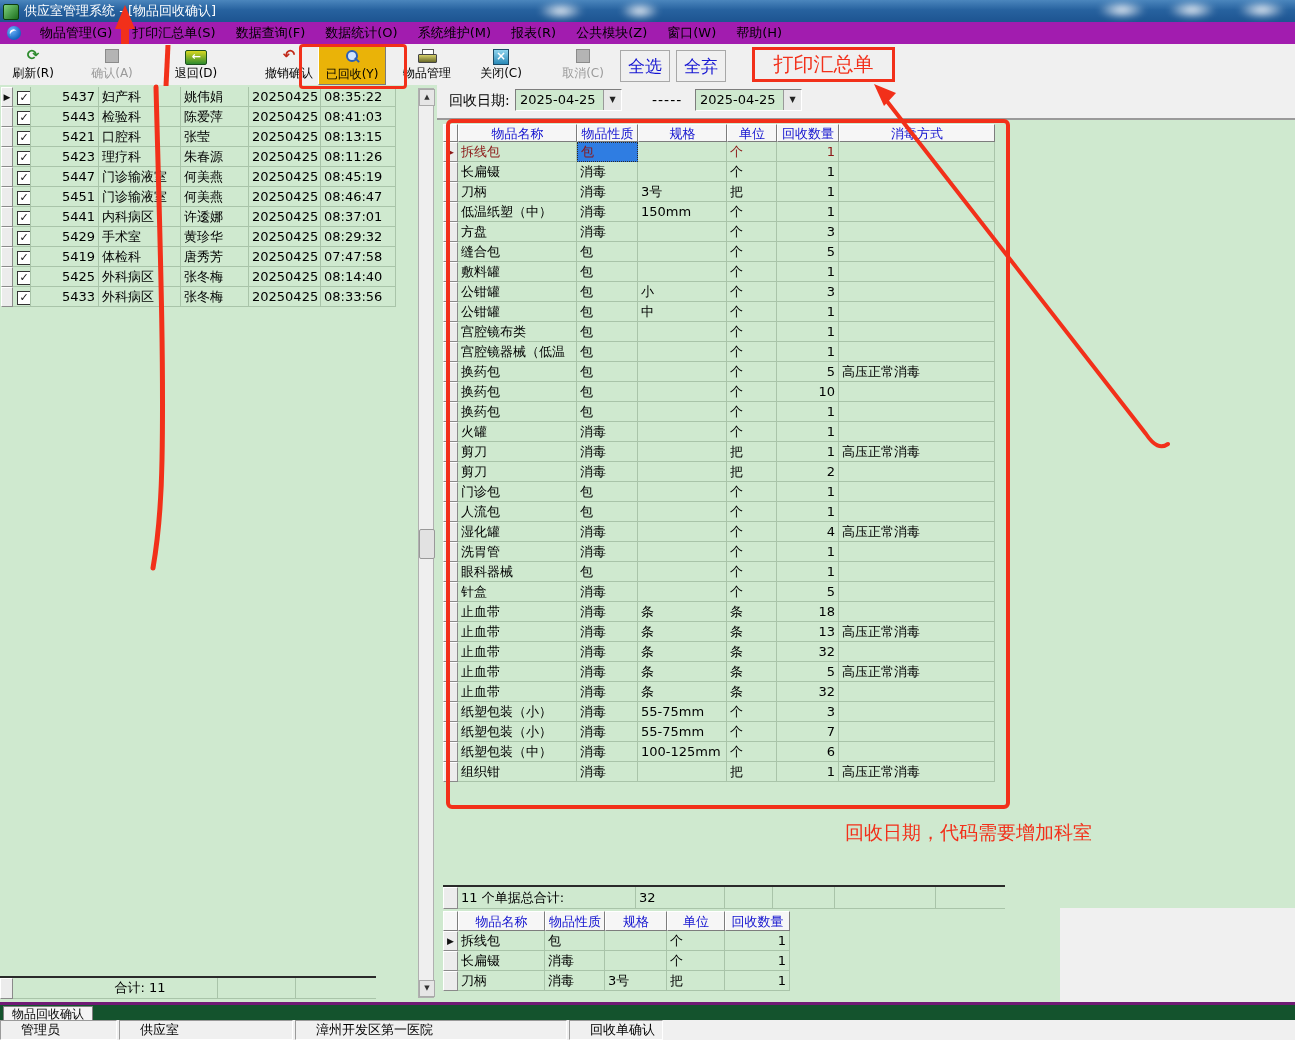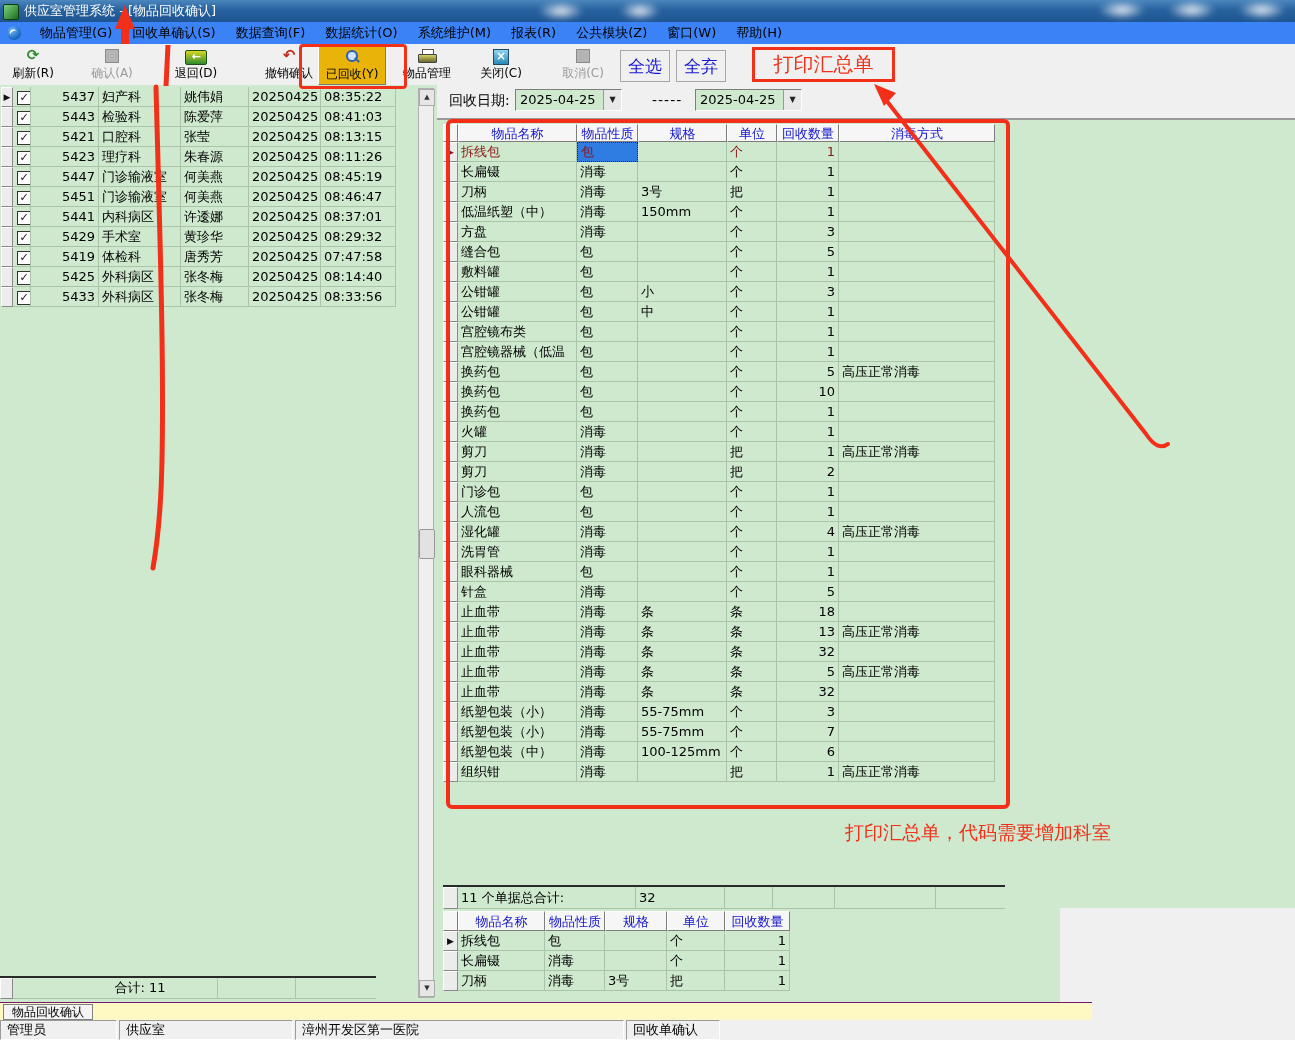--- a/index.html
+++ b/index.html
@@ -12,21 +12,21 @@
     background:linear-gradient(#4b86bd,#27629f 45%,#1d5491);color:#fff;
     font-size:13px;line-height:22px;white-space:nowrap}
   #title-icon{position:absolute;left:3px;top:4px;width:14px;height:14px;
     background:linear-gradient(135deg,#7fd37f,#1c6e1c);border:1px solid #0c3c0c;border-radius:2px}
   #title-text{position:absolute;left:24px;top:0}
   .blob{position:absolute;height:18px;border-radius:50%;
     background:radial-gradient(closest-side,rgba(255,255,255,.95),rgba(255,255,255,0));
     filter:blur(3px)}
 
   
-  #menubar{left:0;top:22px;width:1295px;height:22px;background:#3b82f6;
+  #menubar{left:0;top:22px;width:1295px;height:22px;background:#a21caf;
     border-bottom:1px solid #d6d6d6;font-size:13px;line-height:22px;display:flex;align-items:center}
   #app-logo{width:18px;height:16px;margin:0 6px 0 6px;position:relative}
   #app-logo:before{content:"";position:absolute;left:1px;top:1px;width:14px;height:14px;border-radius:50%;
     background:radial-gradient(circle at 35% 30%,#6fb6ff,#1565c0 70%);}
   #app-logo:after{content:"";position:absolute;left:4px;top:4px;width:8px;height:8px;border-radius:50%;
     border-top:2px solid #fff;transform:rotate(-30deg)}
   .menu-item{padding:0 10px;white-space:nowrap}
 
   
   #toolbar{left:0;top:44px;width:1295px;height:41px;background:#f0f0f0;border-bottom:1px solid #9a9a9a}
@@ -98,26 +98,26 @@
   
   #date-label{left:449px;top:92px;font-size:14px}
   .combo{position:absolute;top:89px;width:107px;height:22px;border:1px solid;border-color:#7d7d7d #fff #fff #7d7d7d;
     background:#cfe9cf;box-sizing:border-box;font-size:13px;line-height:20px}
   .combo .cval{position:absolute;left:4px;top:0}
   .combo .cbtn{position:absolute;right:0;top:0;width:17px;height:20px;background:#e8e8e8;
     border-left:1px solid #999;text-align:center;font-size:8px;line-height:19px;color:#222}
   #date-sep{left:652px;top:92px;font-size:14px;letter-spacing:1px}
 
   
-  #tabstrip{left:0;top:1002px;width:1092px;height:18px;background:#fef9c3;border-top:1px solid #701a75}
+  #tabstrip{left:0;top:1002px;width:1295px;height:18px;background:#14532d;border-top:3px solid #701a75}
   #tab-active{position:absolute;left:3px;top:1px;width:90px;height:16px;background:#f4f4f4;
     border:1px solid #808080;box-sizing:border-box;text-align:center;font-size:12px;line-height:14px}
   #statusbar{left:0;top:1020px;width:1295px;height:20px;background:#f0f0f0;display:flex;gap:2px}
   .scell{box-sizing:border-box;height:20px;border:1px solid;border-color:#9a9a9a #fff #fff #9a9a9a;
-    font-size:13px;line-height:18px;padding-left:6px;white-space:nowrap;overflow:hidden}
+    font-size:13px;line-height:18px;padding-left:20px;white-space:nowrap;overflow:hidden}
 
   
   .ink{color:#f2301a}
   #ann-toolbar-box{left:299px;top:44px;width:102px;height:39px;border:3px solid #f2301a;border-radius:4px;
     pointer-events:none;z-index:40}
   #ann-print-box{left:752px;top:47px;width:137px;height:29px;border:3px solid #f2301a;z-index:40;
     text-align:center;font-size:20px;line-height:29px}
   #ann-grid-box{left:446px;top:119px;width:556px;height:682px;border:4px solid #f2301a;border-radius:6px;
     pointer-events:none;z-index:40}
   #ann-note{left:845px;top:818px;width:445px;font-size:19px;line-height:29px;z-index:40}
@@ -132,21 +132,21 @@
   <span class="blob" style="left:538px;top:2px;width:46px"></span>
   <span class="blob" style="left:620px;top:2px;width:40px"></span>
   <span class="blob" style="left:1098px;top:1px;width:48px"></span>
   <span class="blob" style="left:1168px;top:1px;width:48px"></span>
   <span class="blob" style="left:1238px;top:1px;width:48px"></span>
 </div>
 
 <div class="abs" id="menubar">
   <span id="app-logo"></span>
   <span class="menu-item">物品管理(G)</span>
-  <span class="menu-item">回收单确认(S)</span>
+  <span class="menu-item">打印汇总单(S)</span>
   <span class="menu-item">数据查询(F)</span>
   <span class="menu-item">数据统计(O)</span>
   <span class="menu-item">系统维护(M)</span>
   <span class="menu-item">报表(R)</span>
   <span class="menu-item">公共模块(Z)</span>
   <span class="menu-item">窗口(W)</span>
   <span class="menu-item">帮助(H)</span>
 </div>
 
 <div class="abs" id="toolbar">
@@ -661,29 +661,29 @@
   <div class="sarrow" style="bottom:0">▼</div>
 </div>
 
 <div class="abs" id="tabstrip">
   <div id="tab-active">物品回收确认</div>
 </div>
 
 <div class="abs" id="statusbar">
   <div class="scell" style="width:117px">管理员</div>
   <div class="scell" style="width:174px">供应室</div>
-  <div class="scell" style="width:329px">漳州开发区第一医院</div>
+  <div class="scell" style="width:272px">漳州开发区第一医院</div>
   <div class="scell" style="width:94px">回收单确认</div>
 </div>
 
 <div class="abs ink" id="ann-toolbar-box" style="color: rgb(242, 48, 26);"></div>
 <div class="abs ink" id="ann-print-box" style="color: rgb(242, 48, 26);">打印汇总单</div>
 <div class="abs ink" id="ann-grid-box" style="color: rgb(242, 48, 26);"></div>
 <div class="abs ink" id="ann-note" style="color: rgb(242, 48, 26);">
-  <div>打印汇总单，代码需要增加科室</div>
+  <div>回收日期，代码需要增加科室</div>
 </div>
 <svg class="abs" id="ink-svg" viewBox="0 0 1295 1040">
   <g stroke="#f2301a" fill="#f2301a">
     <polygon points="125,5 115,29 135,29" stroke="none"></polygon>
     <rect x="121" y="26" width="8" height="18" stroke="none"></rect>
     <line x1="168" y1="45" x2="166" y2="86" stroke-width="5"></line>
     <path d="M156,87 C160,240 164,360 162,460 C161,515 157,545 153,568" fill="none" stroke-width="5" stroke-linecap="round"></path>
     <polygon points="874,84 896,93 884,106" stroke="none"></polygon>
     <path d="M886,100 L1146,434 C1154,446 1161,449 1168,444" fill="none" stroke-width="4" stroke-linecap="round"></path>
   </g>

